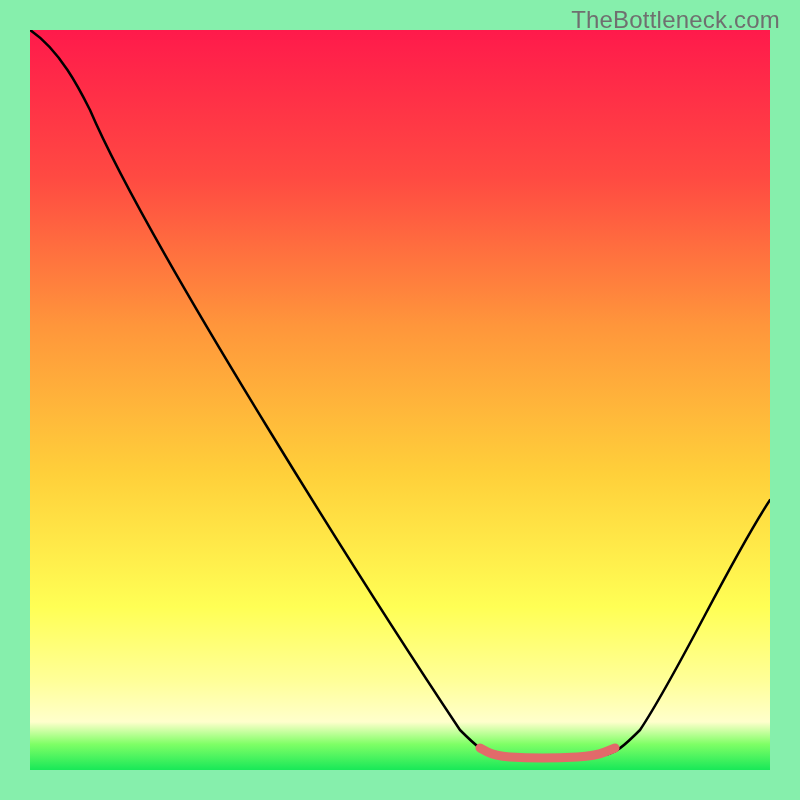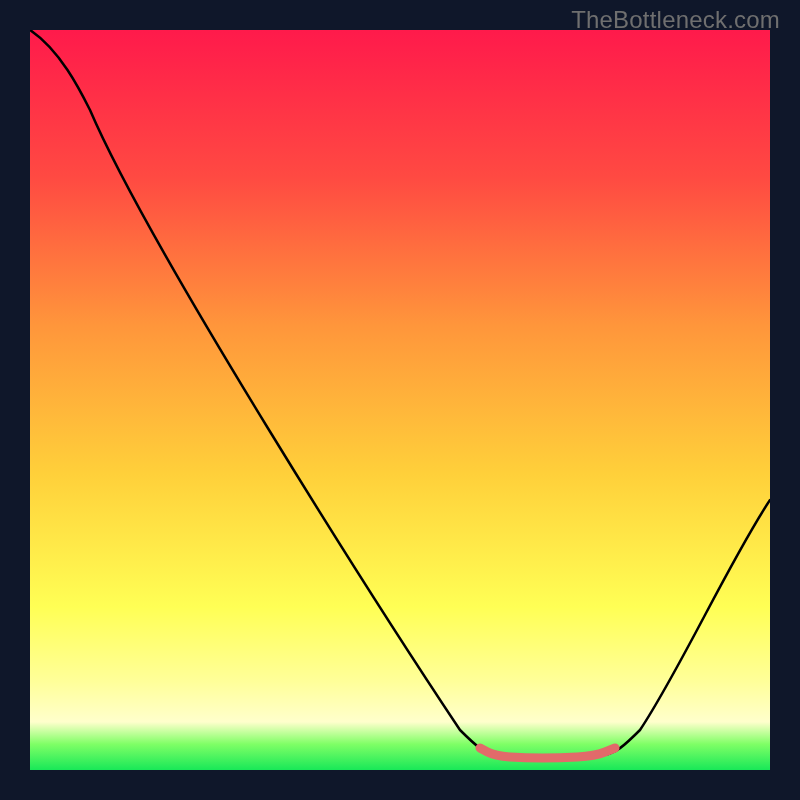--- a/index.html
+++ b/index.html
@@ -10,21 +10,21 @@
     background: #000;
     overflow: hidden;
     font-family: Arial, Helvetica, sans-serif;
   }
   .frame {
     position: absolute;
     left: 0;
     top: 0;
     width: 800px;
     height: 800px;
-    background: #0f172a;
+    background: #86efac;
   }
   .plot {
     position: absolute;
     left: 30px;
     top: 30px;
     width: 740px;
     height: 740px;
     overflow: hidden;
   }
   .gradient {

